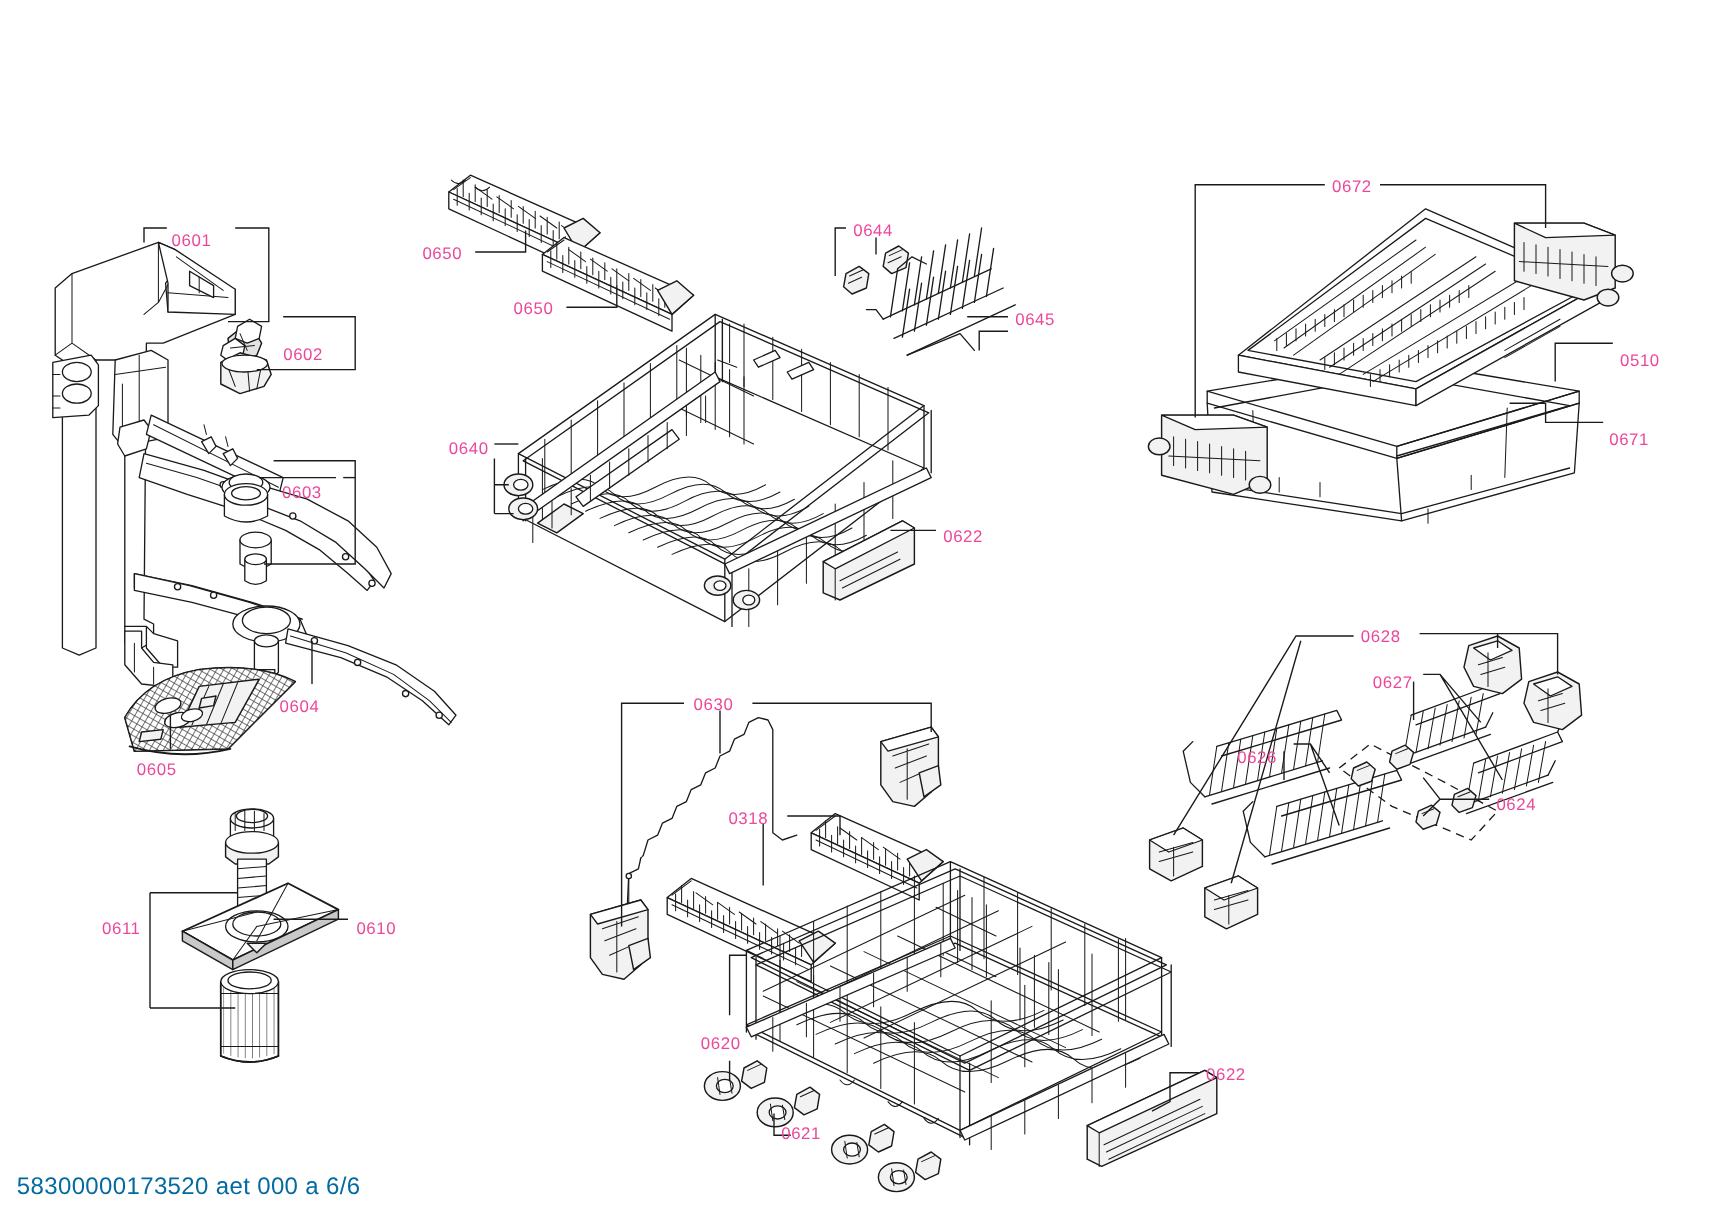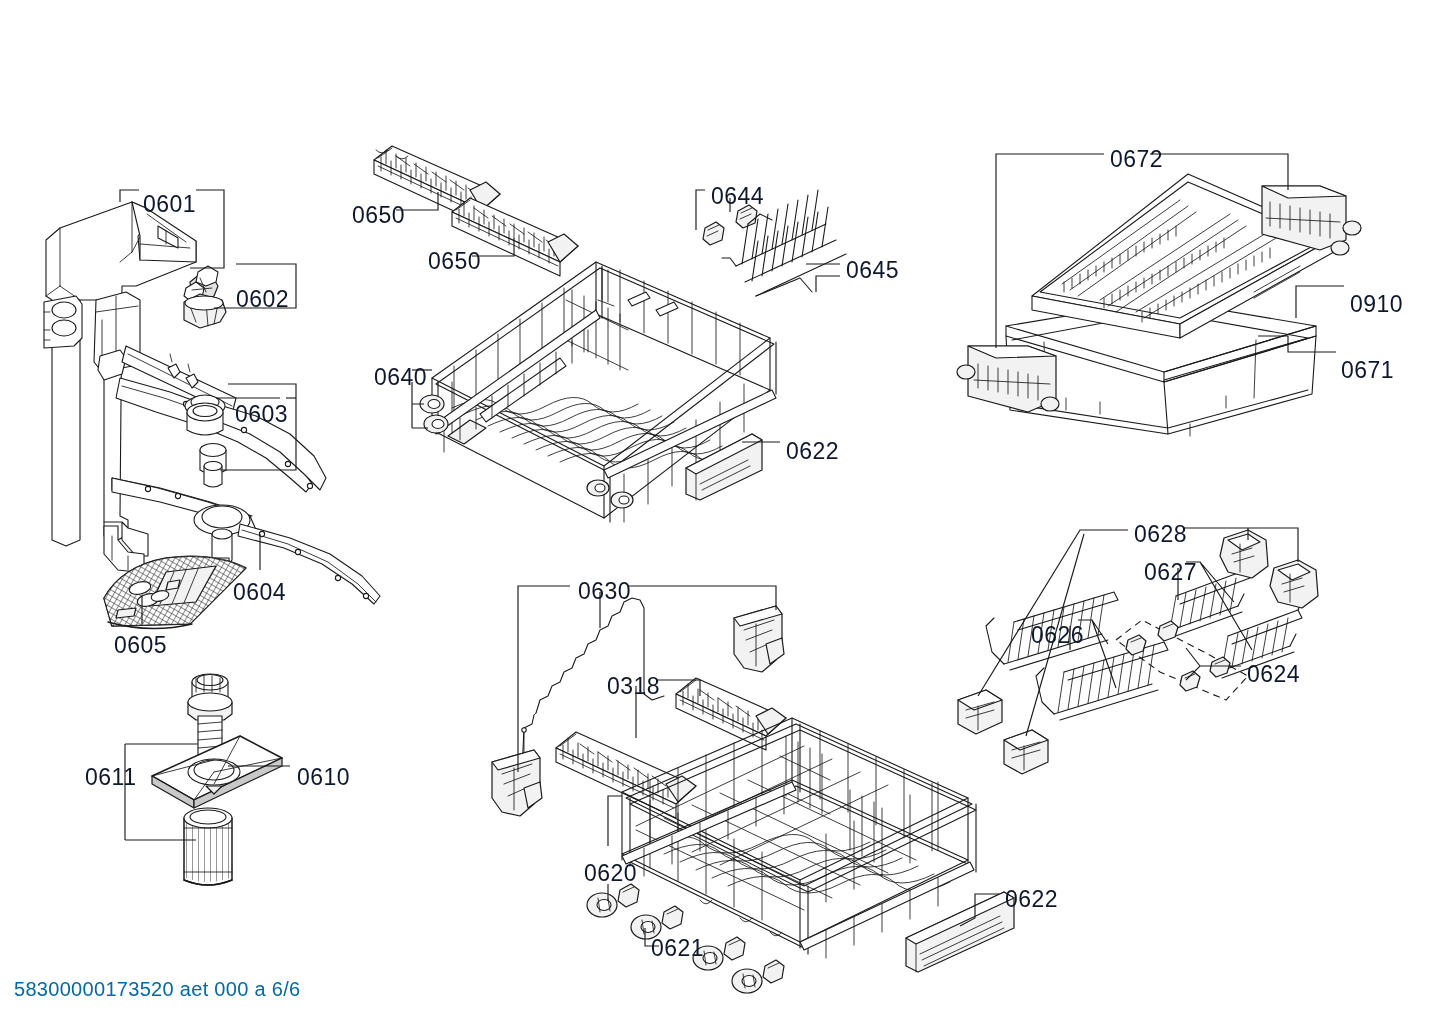--- a/index.html
+++ b/index.html
@@ -22,23 +22,23 @@
   #drawing {
     position: absolute;
     left: 0;
     top: 0;
     width: 1442px;
     height: 1019px;
   }
   .callout {
     position: absolute;
     font-family: "Liberation Sans", sans-serif;
-    font-size: 23px;
+    font-size: 14px;
     letter-spacing: 0.5px;
-    color: #0f172a;
+    color: #ec4899;
     white-space: nowrap;
     line-height: 1;
   }
   #footer-text {
     position: absolute;
     left: 14px;
     top: 978px;
     font-family: "Liberation Sans", sans-serif;
     font-size: 20px;
     letter-spacing: 0.3px;
@@ -721,19 +721,19 @@
   <div class="callout" style="left:1031px;top:624px;">0626</div>
   <div class="callout" style="left:1144px;top:561px;">0627</div>
   <div class="callout" style="left:1134px;top:523px;">0628</div>
   <div class="callout" style="left:578px; top:580px;">0630</div>
   <div class="callout" style="left:607px; top:675px;">0318</div>
   <div class="callout" style="left:374px; top:366px;">0640</div>
   <div class="callout" style="left:711px; top:185px;">0644</div>
   <div class="callout" style="left:846px; top:259px;">0645</div>
   <div class="callout" style="left:352px; top:204px;">0650</div>
   <div class="callout" style="left:428px; top:250px;">0650</div>
-  <div class="callout" style="left:1350px;top:293px;">0910</div>
+  <div class="callout" style="left:1350px;top:293px;">0510</div>
   <div class="callout" style="left:1341px;top:359px;">0671</div>
   <div class="callout" style="left:1110px;top:148px;">0672</div>
 
   <div id="footer-text">58300000173520 aet 000 a 6/6</div>
 
 </div>
 
 </body></html>

